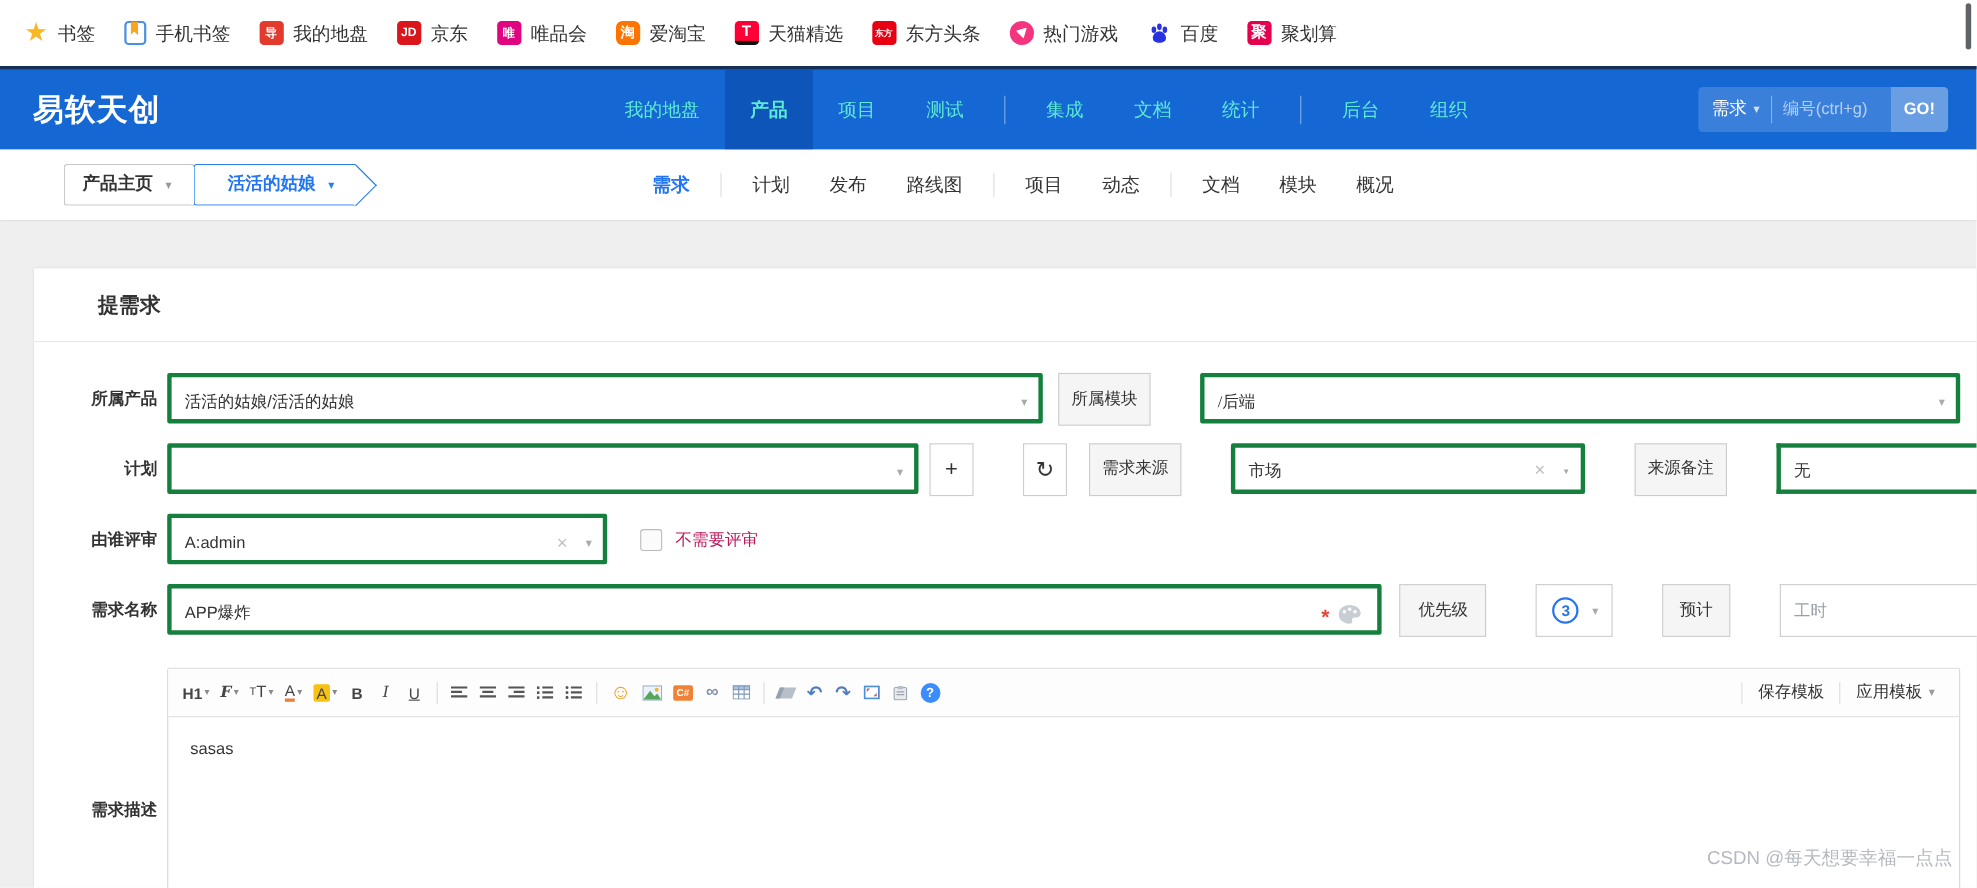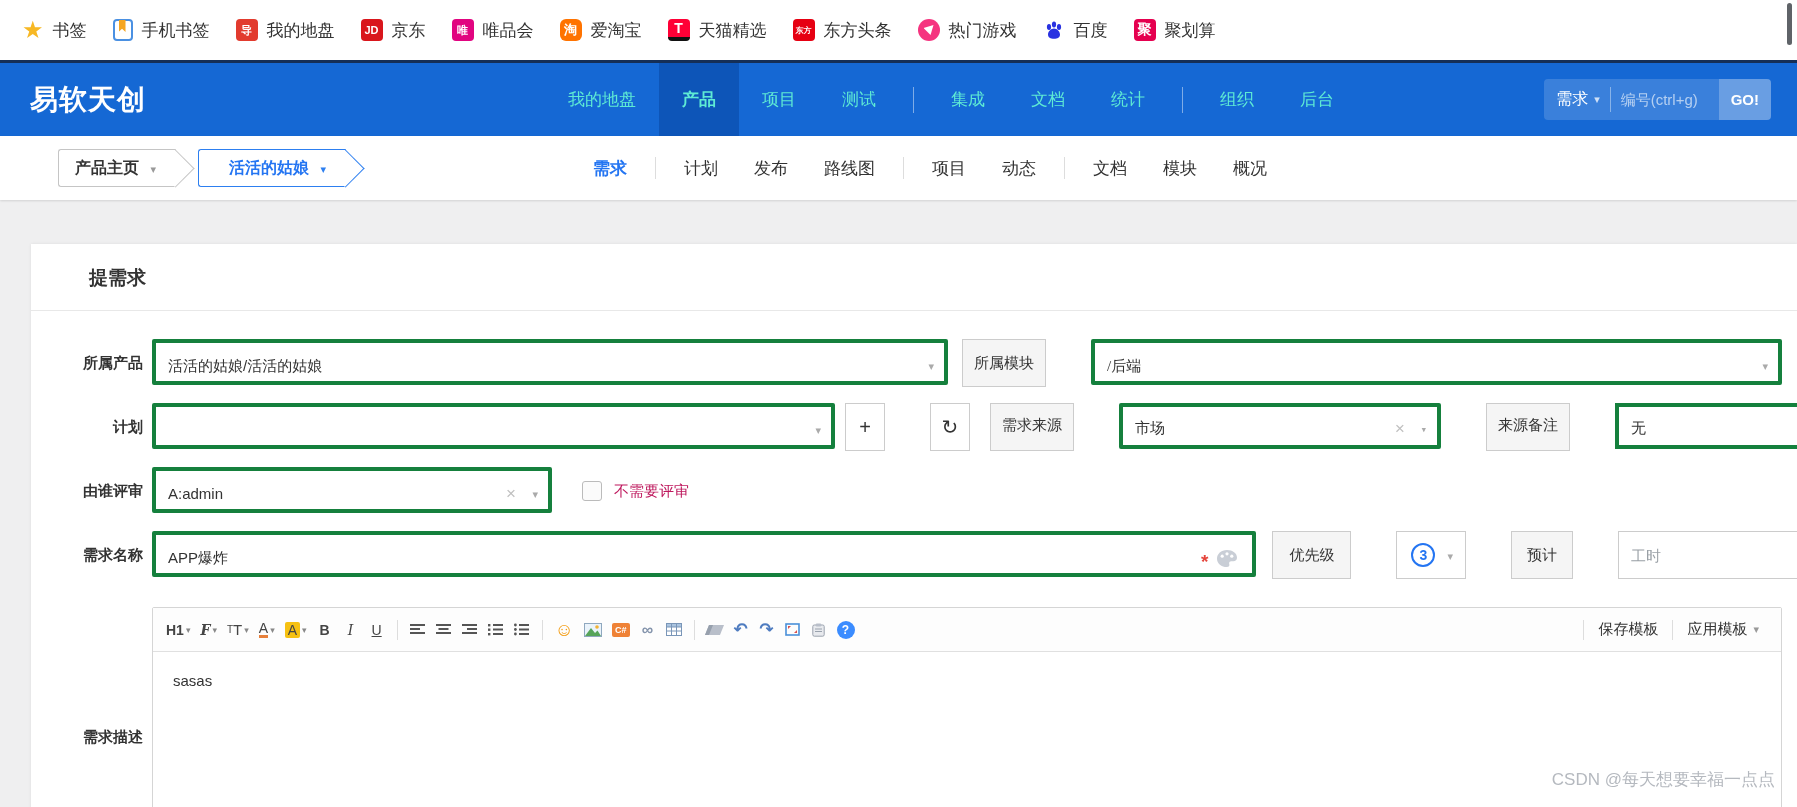--- a/index.html
+++ b/index.html
@@ -46,21 +46,21 @@
            font-weight:bold; font-size:15px; line-height:41px; cursor:pointer; }
 
   
   .subnav { height:64px; background:#fff; position:relative; box-shadow:0 1px 2px rgba(0,0,0,.12); }
   .crumbs { position:absolute; left:58px; top:13px; height:38px; display:flex; }
   .crumb { position:relative; height:38px; line-height:36px; background:#fff; border:1px solid #c5c5c5; border-right:none;
            padding:0 20px 0 16px; font-size:16px; font-weight:bold; color:#333; cursor:pointer; border-radius:3px 0 0 3px; }
   .crumb::after { content:""; position:absolute; right:-13px; top:5px; width:26px; height:26px; background:#fff;
                   border-top:1px solid #c5c5c5; border-right:1px solid #c5c5c5; transform:rotate(45deg); }
   .crumb .c-caret { font-size:11px; color:#999; margin-left:7px; position:relative; z-index:2; }
-  .crumb.blue { margin-left:22px; border-color:#2d7ff0; color:#2475f2;padding-left:30px; }
+  .crumb.blue { border-color:#2d7ff0; color:#2475f2;padding-left:30px; }
   .crumb.blue::after { border-top-color:#2d7ff0; border-right-color:#2d7ff0; }
   .crumb.blue .c-caret { color:#2d7ff0; }
   .sub-menu { position:absolute; left:575px; top:0; height:64px; display:flex; align-items:center; }
   .sm-item { padding:0 18px; font-size:17px; color:#333; cursor:pointer; }
   .sm-item.active { color:#2475f2; font-weight:bold; }
   .sm-div { width:1px; height:22px; background:#ddd; margin:0 10px; }
 
   
   .page { background:#efeff0; height:667px; padding-top:44px; }
   .card { margin-left:31px; background:#fff; height:623px; position:relative; box-shadow:0 0 3px rgba(0,0,0,.08); }
@@ -182,22 +182,22 @@
   <div class="nav-main">
     <span class="nav-item">我的地盘</span>
     <span class="nav-item active">产品</span>
     <span class="nav-item">项目</span>
     <span class="nav-item">测试</span>
     <span class="nav-div"></span>
     <span class="nav-item">集成</span>
     <span class="nav-item">文档</span>
     <span class="nav-item">统计</span>
     <span class="nav-div"></span>
+    <span class="nav-item">后台</span>
     <span class="nav-item">组织</span>
-    <span class="nav-item">后台</span>
   </div>
   <div class="nav-search">
     <span class="ns-type">
       <span>需求</span>
       <span class="ns-caret">▾</span>
     </span>
     <span class="ns-div"></span>
     <input class="ns-input" placeholder="编号(ctrl+g)" style="">
     <span class="ns-go">GO!</span>
   </div>

